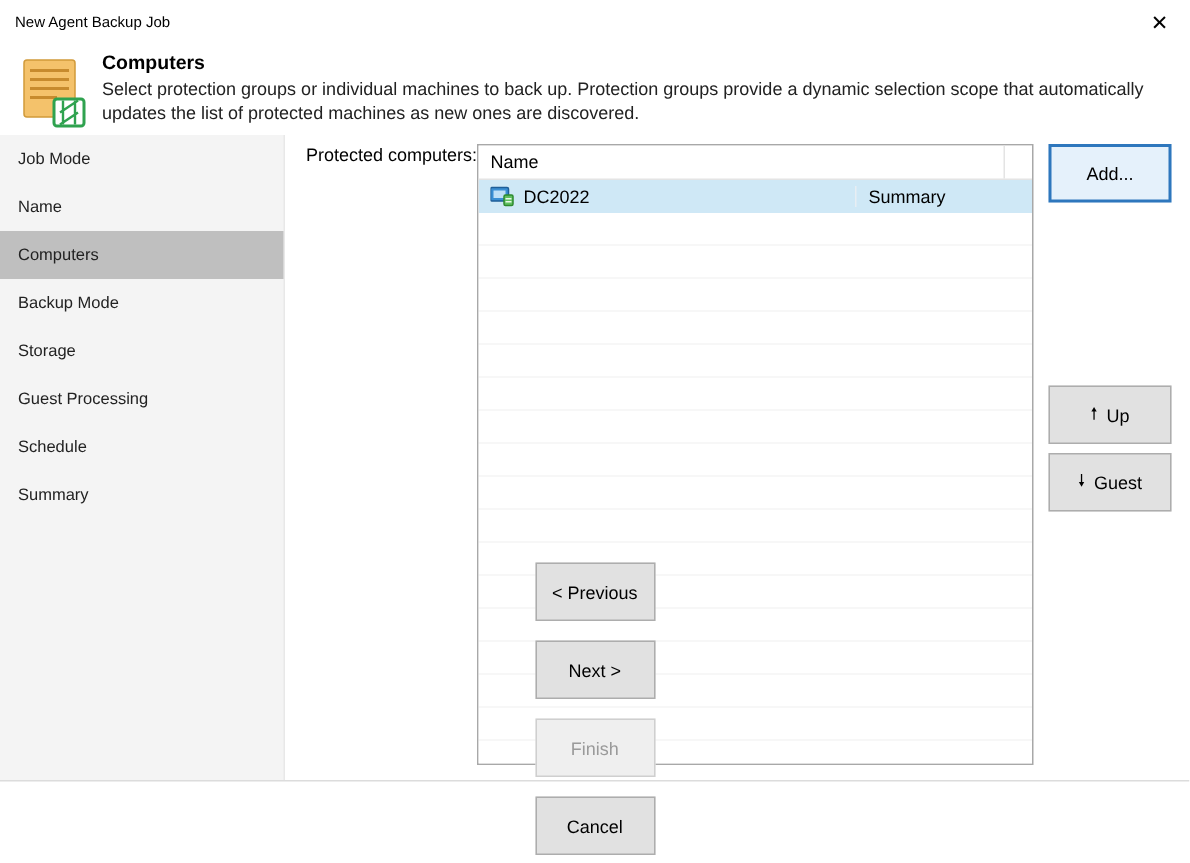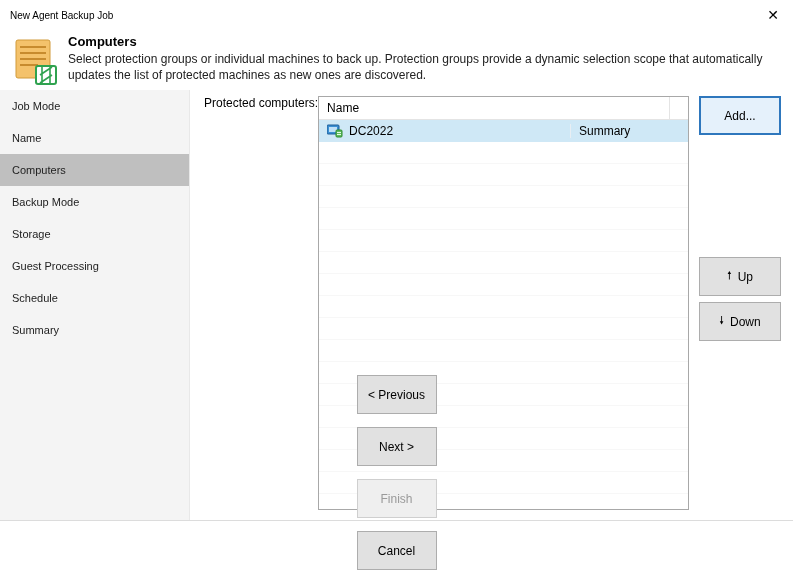--- a/index.html
+++ b/index.html
@@ -118,21 +118,21 @@
 
       <div class="btncol">
         <div class="btn primary">Add...</div>
         <div class="spacer"></div>
         <div class="btn">
           <span class="arrow">🠕</span>
           <span>Up</span>
         </div>
         <div class="btn">
           <span class="arrow">🠗</span>
-          <span>Down</span>
+          <span>Guest</span>
         </div>
       </div>
     </div>
   </div>
 </div>
 
 <div class="footer">
   <div class="btn">&lt; Previous</div>
   <div class="btn">Next &gt;</div>
   <div class="btn disabled">Finish</div>

